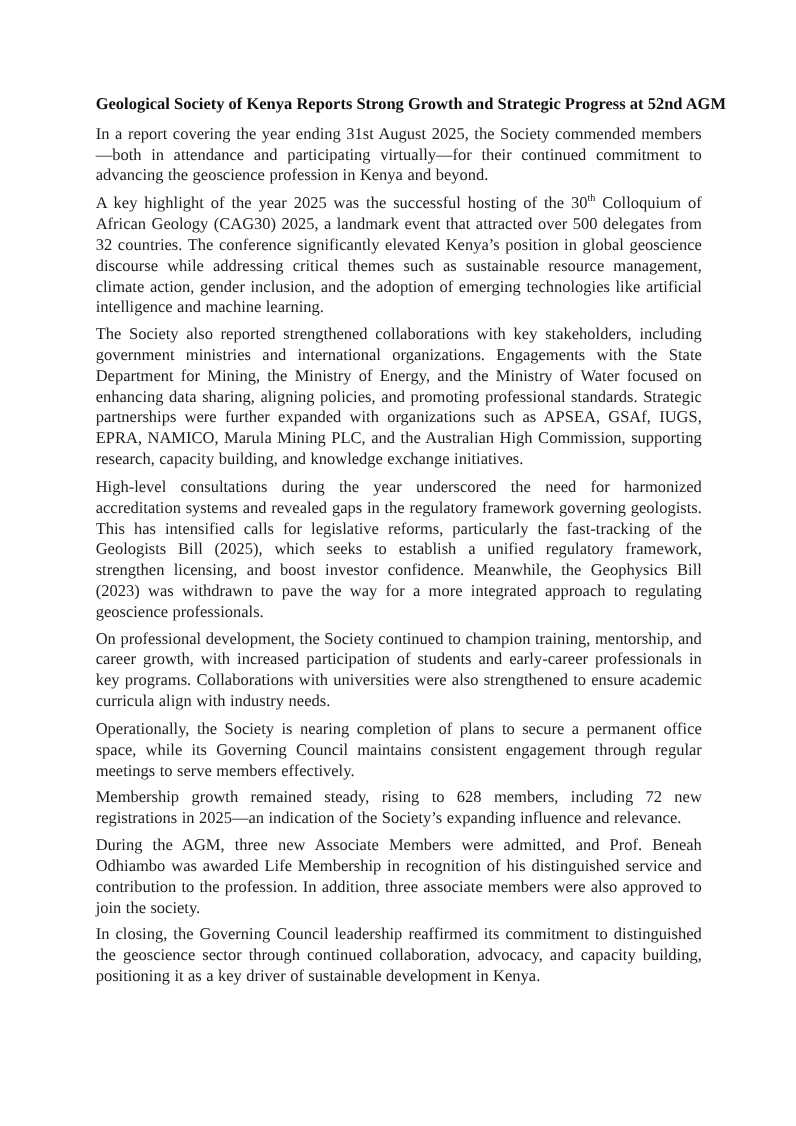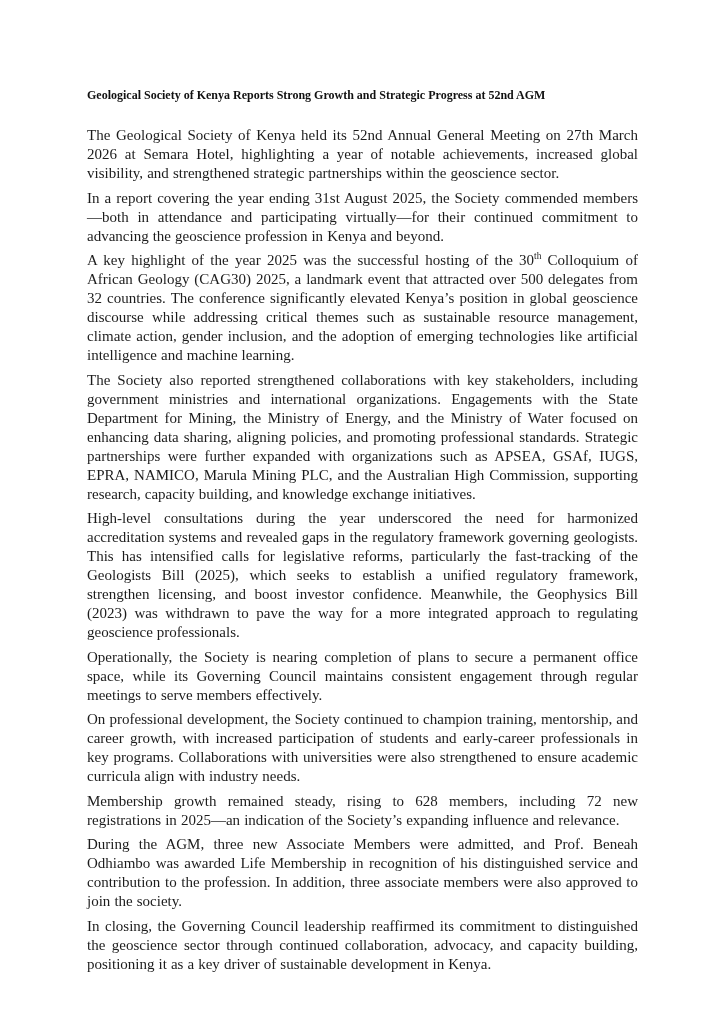--- a/index.html
+++ b/index.html
@@ -15,24 +15,24 @@
     -webkit-font-smoothing: antialiased;
   }
   .page {
     position: absolute;
     left: 87px;
     top: 86px;
     width: 551px;
     color: #1c1c1c;
   }
   .title {
-    font-size: 12px;
+    font-size: 15px;
     font-weight: bold;
     line-height: 19px;
-    margin: 0 0 21px 0;
+    margin: 0 0 8px 0;
     white-space: nowrap;
     color: #111111;
   }
   .page p {
     font-size: 15px;
     line-height: 19px;
     text-align: justify;
     margin: 0 0 5.5px 0;
     word-spacing: 0.02em;
   }
@@ -44,32 +44,31 @@
     line-height: 0;
     vertical-align: super;
   }
 </style>
 </head>
 <body>
 
 <div class="page">
   <h1 class="title">Geological Society of Kenya Reports Strong Growth and Strategic Progress at 52nd AGM</h1>
 
-  <p>The Geological Society of Kenya held its 52nd Annual General Meeting on 27th March 2026 at Semara Hotel, highlighting a year of notable achievements, increased global visibility, and strengthened strategic partnerships within the geoscience sector.</p>
 
   <p>In a report covering the year ending 31st August 2025, the Society commended members—both in attendance and participating virtually—for their continued commitment to advancing the geoscience profession in Kenya and beyond.</p>
 
   <p><span>A key highlight of the year 2025 was the successful hosting of the 30</span><sup>th</sup><span> Colloquium of African Geology (CAG30) 2025, a landmark event that attracted over 500 delegates from 32 countries. The conference significantly elevated Kenya’s position in global geoscience discourse while addressing critical themes such as sustainable resource management, climate action, gender inclusion, and the adoption of emerging technologies like artificial intelligence and machine learning.</span></p>
 
   <p>The Society also reported strengthened collaborations with key stakeholders, including government ministries and international organizations. Engagements with the State Department for Mining, the Ministry of Energy, and the Ministry of Water focused on enhancing data sharing, aligning policies, and promoting professional standards. Strategic partnerships were further expanded with organizations such as APSEA, GSAf, IUGS, EPRA, NAMICO, Marula Mining PLC, and the Australian High Commission, supporting research, capacity building, and knowledge exchange initiatives.</p>
 
   <p>High-level consultations during the year underscored the need for harmonized accreditation systems and revealed gaps in the regulatory framework governing geologists. This has intensified calls for legislative reforms, particularly the fast-tracking of the Geologists Bill (2025), which seeks to establish a unified regulatory framework, strengthen licensing, and boost investor confidence. Meanwhile, the Geophysics Bill (2023) was withdrawn to pave the way for a more integrated approach to regulating geoscience professionals.</p>
 
+  <p>On professional development, the Society continued to champion training, mentorship, and career growth, with increased participation of students and early-career professionals in key programs. Collaborations with universities were also strengthened to ensure academic curricula align with industry needs.</p>
+
   <p>Operationally, the Society is nearing completion of plans to secure a permanent office space, while its Governing Council maintains consistent engagement through regular meetings to serve members effectively.</p>
-
-  <p>On professional development, the Society continued to champion training, mentorship, and career growth, with increased participation of students and early-career professionals in key programs. Collaborations with universities were also strengthened to ensure academic curricula align with industry needs.</p>
 
   <p>Membership growth remained steady, rising to 628 members, including 72 new registrations in 2025—an indication of the Society’s expanding influence and relevance.</p>
 
   <p>During the AGM, three new Associate Members were admitted, and Prof. Beneah Odhiambo was awarded Life Membership in recognition of his distinguished service and contribution to the profession. In addition, three associate members were also approved to join the society.</p>
 
   <p>In closing, the Governing Council leadership reaffirmed its commitment to distinguished the geoscience sector through continued collaboration, advocacy, and capacity building, positioning it as a key driver of sustainable development in Kenya.</p>
 </div>
 
 </body></html>

